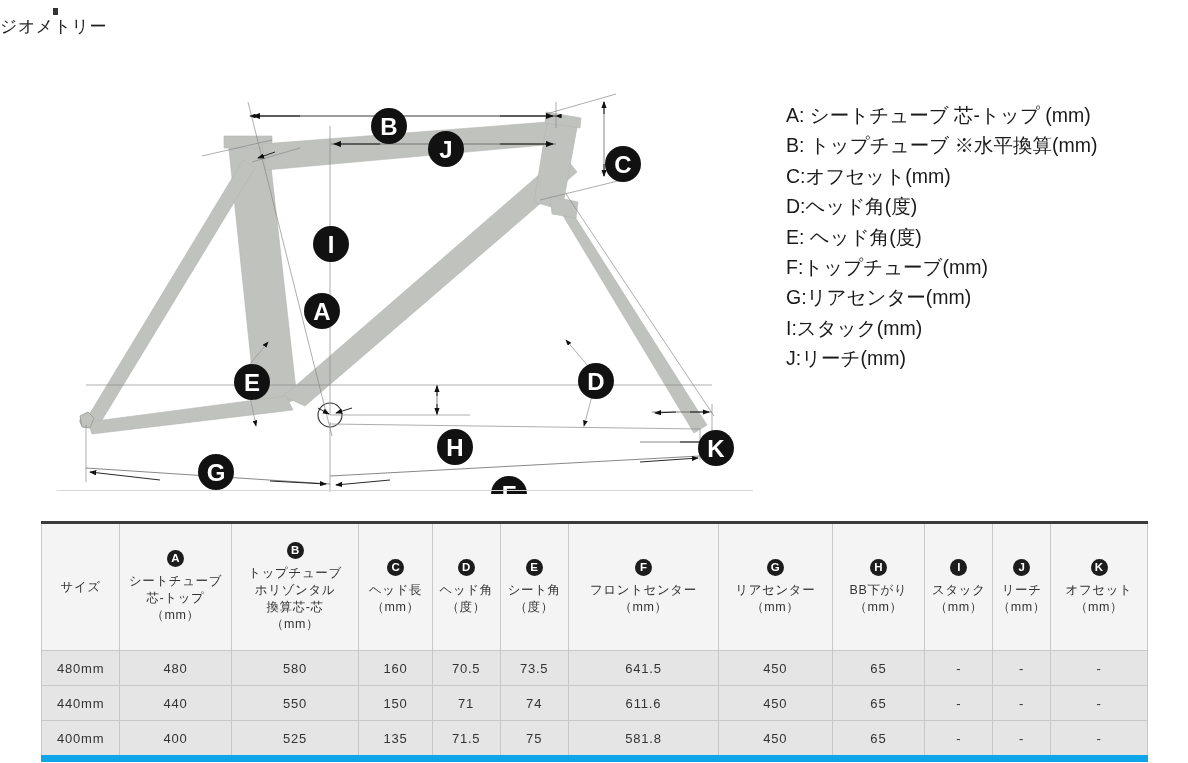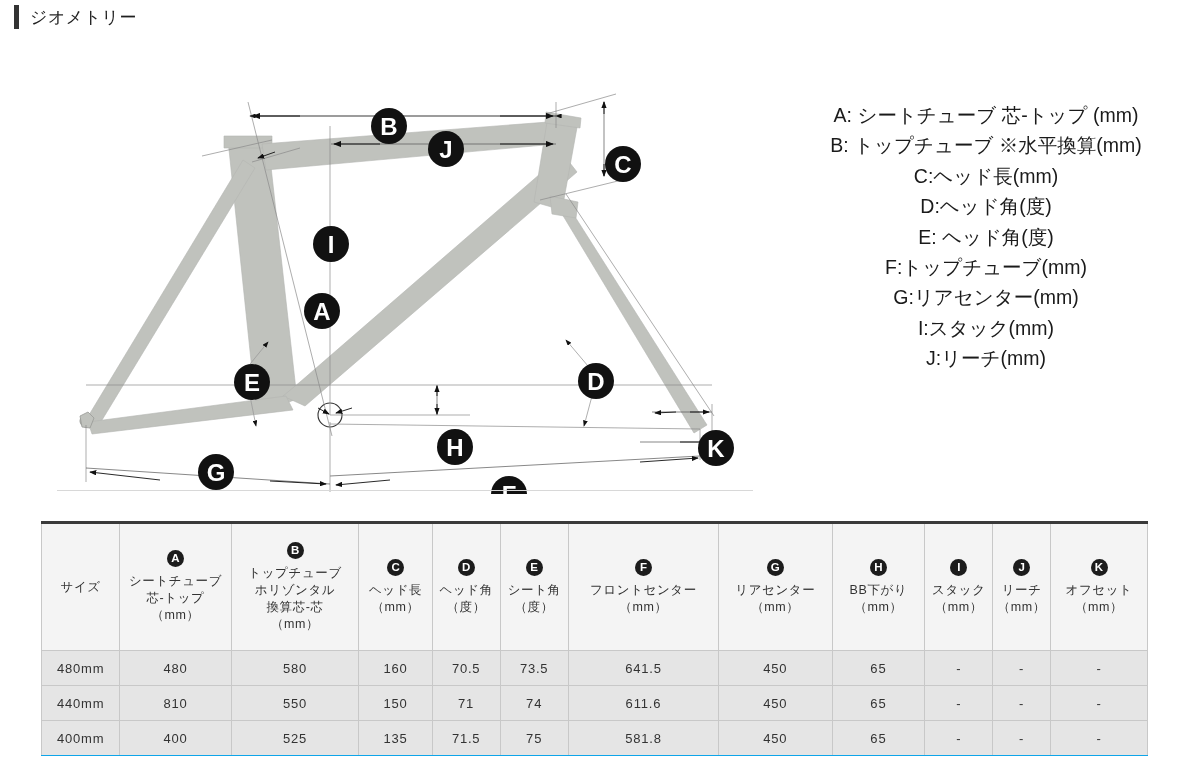--- a/index.html
+++ b/index.html
@@ -13,24 +13,25 @@
     font-family: "Liberation Sans", sans-serif;
     color: #1a1a1a;
     position: relative;
     overflow: hidden;
   }
 
   
   #section-title {
     position: absolute;
     left: 0;
-    top: 2px;
+    top: 8px;
     height: 30px;
     display: flex;
     align-items: center;
+    flex-direction: column;
   }
   #section-title .bar {
     width: 5px;
     height: 24px;
     background: #333333;
     margin-left: 14px;
     margin-right: 11px;
   }
   #section-title .label {
     font-size: 17px;
@@ -62,21 +63,20 @@
     position: absolute;
     left: 786px;
     top: 100px;
     width: 400px;
   }
   #legend .legend-row {
     font-size: 19.5px;
     line-height: 30.4px;
     color: #1a1a1a;
     white-space: nowrap;
-    text-align: center;
   }
 
   
   #geometry-table-wrap {
     position: absolute;
     left: 41px;
     top: 521px;
     width: 1107px;
   }
   table#geometry-table {
@@ -101,21 +101,21 @@
     line-height: 17px;
     letter-spacing: 0.6px;
   }
   #geometry-table tbody td {
     background: #e5e5e5;
     height: 32px;
     font-size: 13px;
     letter-spacing: 0.8px;
     font-weight: normal;
   }
-  #geometry-table tbody tr:last-child td { border-bottom: 1px solid #0ea5e9; }
+  #geometry-table tbody tr:last-child td { border-bottom: 7px solid #0ea5e9; }
 
   .hdr-badge {
     display: block;
     width: 17px;
     height: 17px;
     border-radius: 50%;
     background: #1c1c1c;
     color: #ffffff;
     font-size: 11.5px;
     line-height: 17px;
@@ -304,21 +304,21 @@
         </g>
     </g>
   </svg>
 </div>
 
 <div id="diagram-rule"></div>
 
 <div id="legend">
   <div class="legend-row">A: シートチューブ 芯-トップ (mm)</div>
   <div class="legend-row">B: トップチューブ ※水平換算(mm)</div>
-  <div class="legend-row">C:ヘッド長(mm)</div>
+  <div class="legend-row">C:オフセット(mm)</div>
   <div class="legend-row">D:ヘッド角(度)</div>
   <div class="legend-row">E: ヘッド角(度)</div>
   <div class="legend-row">F:トップチューブ(mm)</div>
   <div class="legend-row">G:リアセンター(mm)</div>
   <div class="legend-row">I:スタック(mm)</div>
   <div class="legend-row">J:リーチ(mm)</div>
 </div>
 
 <div id="geometry-table-wrap">
   <table id="geometry-table">
@@ -411,21 +411,21 @@
           <td>73.5</td>
           <td>641.5</td>
           <td>450</td>
           <td>65</td>
           <td>-</td>
           <td>-</td>
           <td>-</td>
         </tr>
         <tr>
           <td>440mm</td>
-          <td>810</td>
+          <td>440</td>
           <td>550</td>
           <td>150</td>
           <td>71</td>
           <td>74</td>
           <td>611.6</td>
           <td>450</td>
           <td>65</td>
           <td>-</td>
           <td>-</td>
           <td>-</td>

